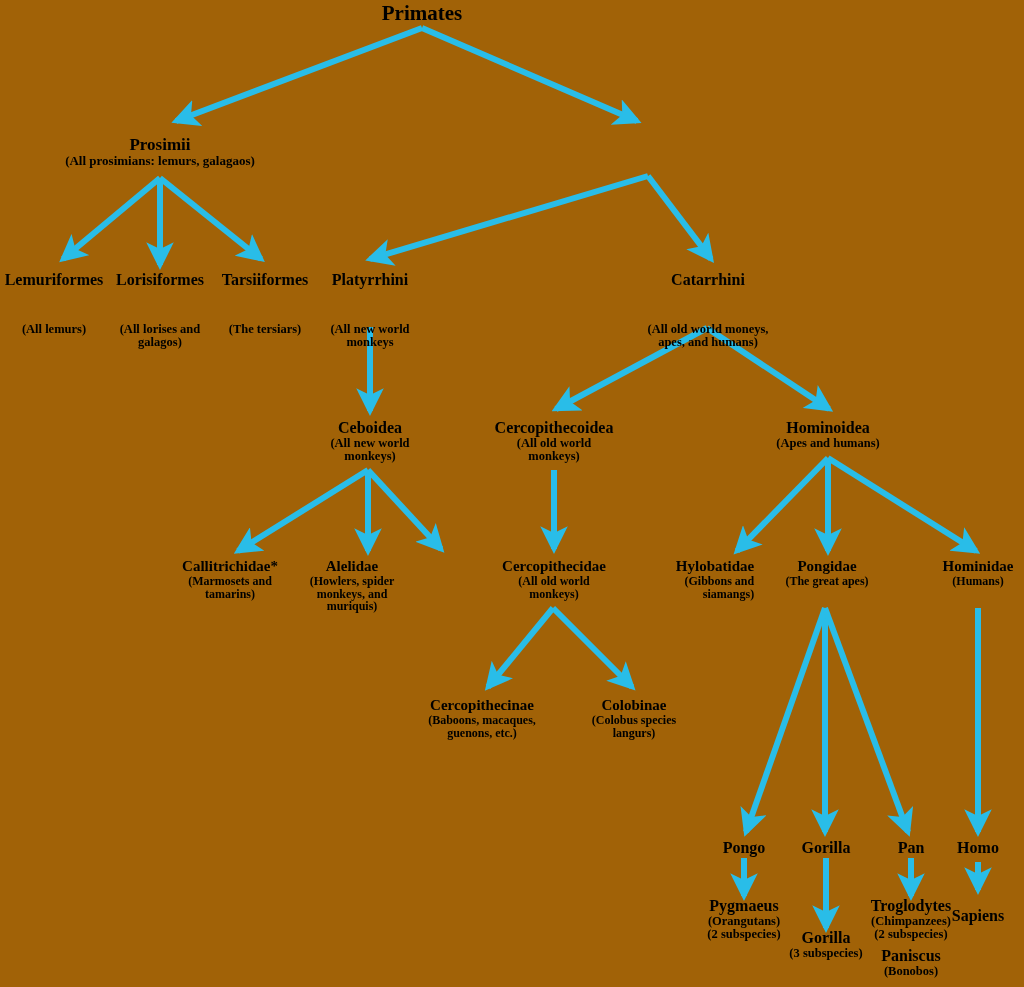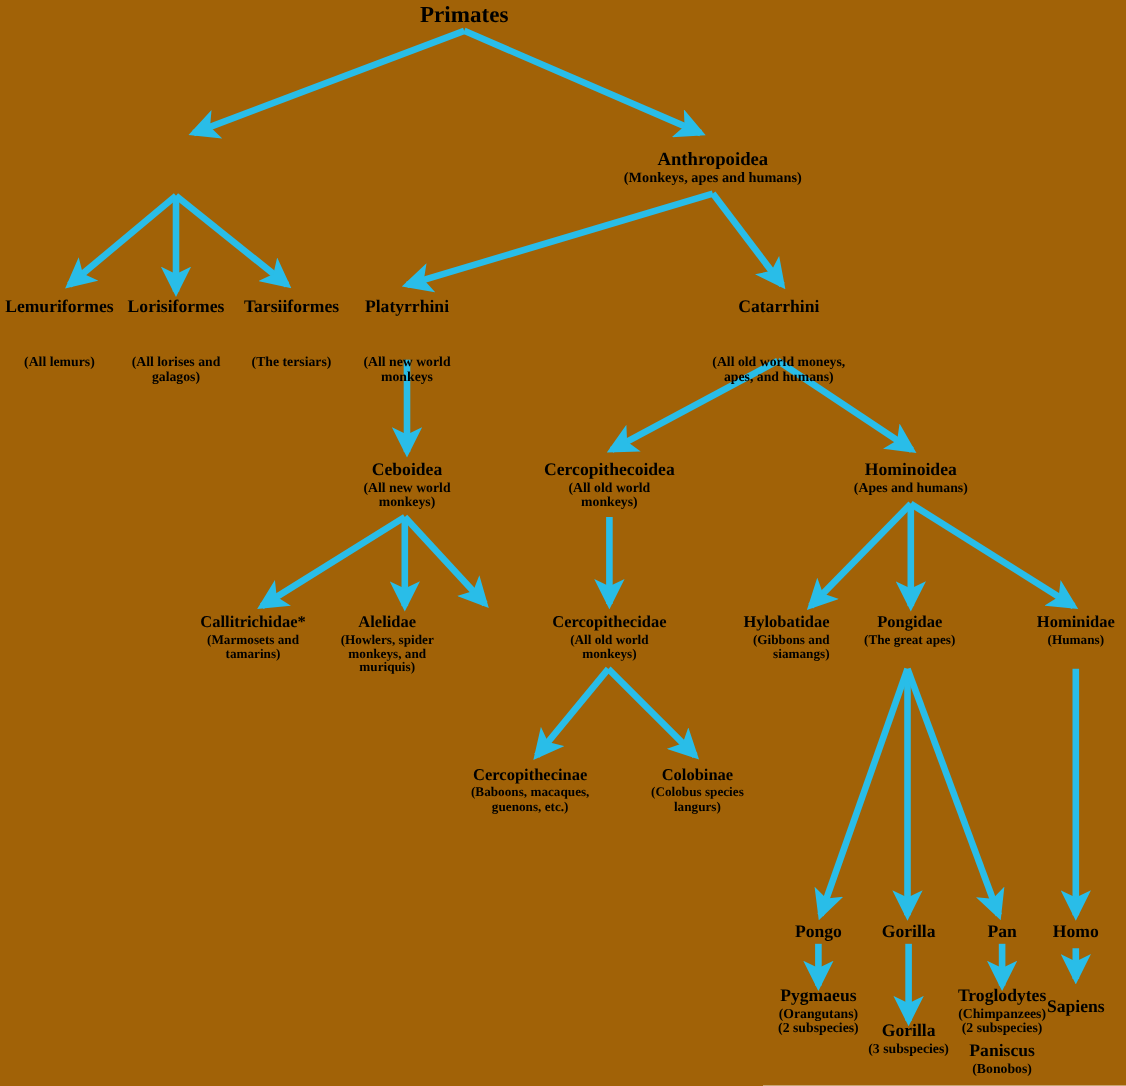--- a/index.html
+++ b/index.html
@@ -106,25 +106,25 @@
       <path d="M 826 858 L 826 928"></path>
       <path d="M 911 858 L 911 896"></path>
       <path d="M 978 862 L 978 890"></path>
     </g>
   </svg>
 
   <div class="node t-root" style="left:422px; top:2px; transform:translateX(-50%);">
     <span class="name">Primates</span>
   </div>
 
-
-  <div class="node t-l1" style="left:648px; top:136px; transform:translateX(-50%);">
-    <span class="name">Anthropoidea</span>
-    <span class="desc">(Monkeys, apes and humans)</span>
-  </div>
+  <div class="node t-l1" style="left:160px; top:136px; transform:translateX(-50%);">
+    <span class="name">Prosimii</span>
+    <span class="desc">(All prosimians: lemurs, galagaos)</span>
+  </div>
+
 
   <div class="node t-l2" style="left:54px; top:272px; transform:translateX(-50%);">
     <span class="name">Lemuriformes</span>
     <span class="desc">(All lemurs)</span>
   </div>
 
   <div class="node t-l2" style="left:160px; top:272px; transform:translateX(-50%);">
     <span class="name">Lorisiformes</span>
     <span class="desc">(All lorises and
 galagos)</span>

